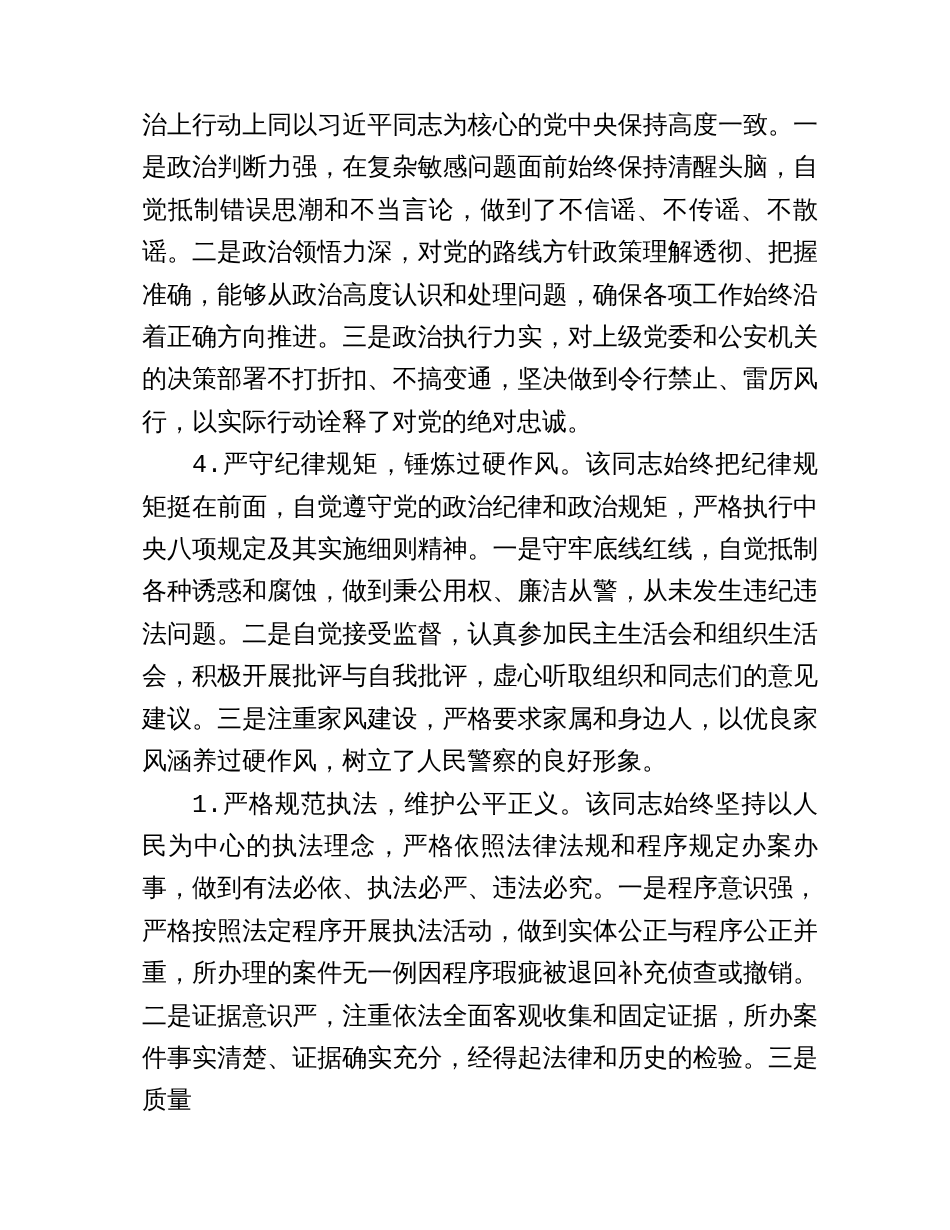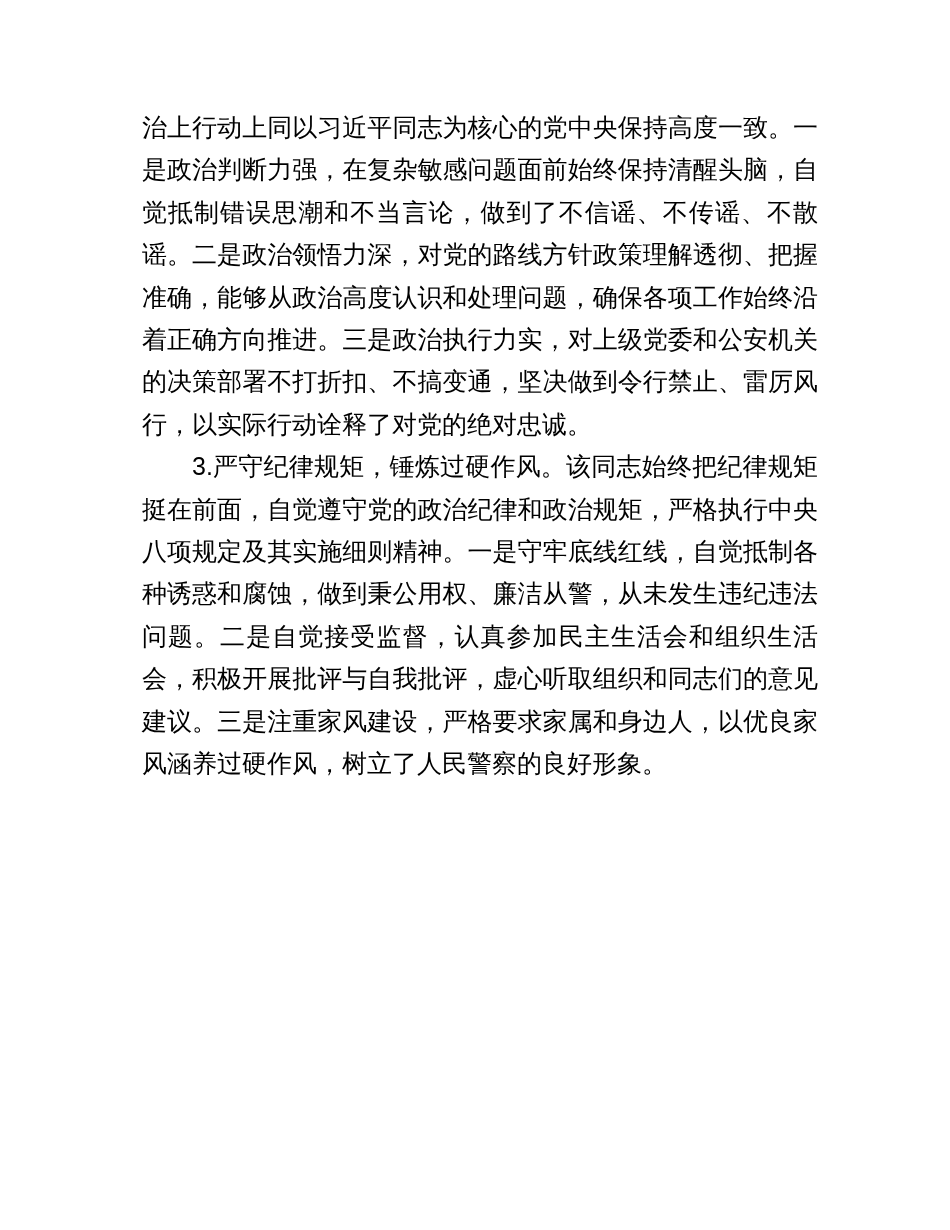--- a/index.html
+++ b/index.html
@@ -6,21 +6,21 @@
     margin: 0;
     padding: 0;
     background: #ffffff;
   }
   .page {
     position: relative;
     width: 950px;
     height: 1230px;
     background: #ffffff;
     overflow: hidden;
-    font-family: Liberation Sans, sans-serif;
+    font-family: Liberation Mono, monospace;
   }
   .content {
     position: absolute;
     left: 142px;
     top: 106px;
     width: 676px;
     font-size: 25px;
     line-height: 42.4px;
     color: #000000;
     text-align: justify;
@@ -39,15 +39,16 @@
   .para.heading {
     font-weight: normal; 
   }
 </style>
 </head>
 <body>
 
 <div class="page">
   <div class="content">
     <p class="para no-indent">治上行动上同以习近平同志为核心的党中央保持高度一致。一是政治判断力强，在复杂敏感问题面前始终保持清醒头脑，自觉抵制错误思潮和不当言论，做到了不信谣、不传谣、不散谣。二是政治领悟力深，对党的路线方针政策理解透彻、把握准确，能够从政治高度认识和处理问题，确保各项工作始终沿着正确方向推进。三是政治执行力实，对上级党委和公安机关的决策部署不打折扣、不搞变通，坚决做到令行禁止、雷厉风行，以实际行动诠释了对党的绝对忠诚。</p>
-    <p class="para">3.严守纪律规矩，锤炼过硬作风。该同志始终把纪律规矩挺在前面，自觉遵守党的政治纪律和政治规矩，严格执行中央八项规定及其实施细则精神。一是守牢底线红线，自觉抵制各种诱惑和腐蚀，做到秉公用权、廉洁从警，从未发生违纪违法问题。二是自觉接受监督，认真参加民主生活会和组织生活会，积极开展批评与自我批评，虚心听取组织和同志们的意见建议。三是注重家风建设，严格要求家属和身边人，以优良家风涵养过硬作风，树立了人民警察的良好形象。</p>
+    <p class="para">4.严守纪律规矩，锤炼过硬作风。该同志始终把纪律规矩挺在前面，自觉遵守党的政治纪律和政治规矩，严格执行中央八项规定及其实施细则精神。一是守牢底线红线，自觉抵制各种诱惑和腐蚀，做到秉公用权、廉洁从警，从未发生违纪违法问题。二是自觉接受监督，认真参加民主生活会和组织生活会，积极开展批评与自我批评，虚心听取组织和同志们的意见建议。三是注重家风建设，严格要求家属和身边人，以优良家风涵养过硬作风，树立了人民警察的良好形象。</p>
+    <p class="para">1.严格规范执法，维护公平正义。该同志始终坚持以人民为中心的执法理念，严格依照法律法规和程序规定办案办事，做到有法必依、执法必严、违法必究。一是程序意识强，严格按照法定程序开展执法活动，做到实体公正与程序公正并重，所办理的案件无一例因程序瑕疵被退回补充侦查或撤销。二是证据意识严，注重依法全面客观收集和固定证据，所办案件事实清楚、证据确实充分，经得起法律和历史的检验。三是质量</p>
   </div>
 </div>
 
 </body></html>

